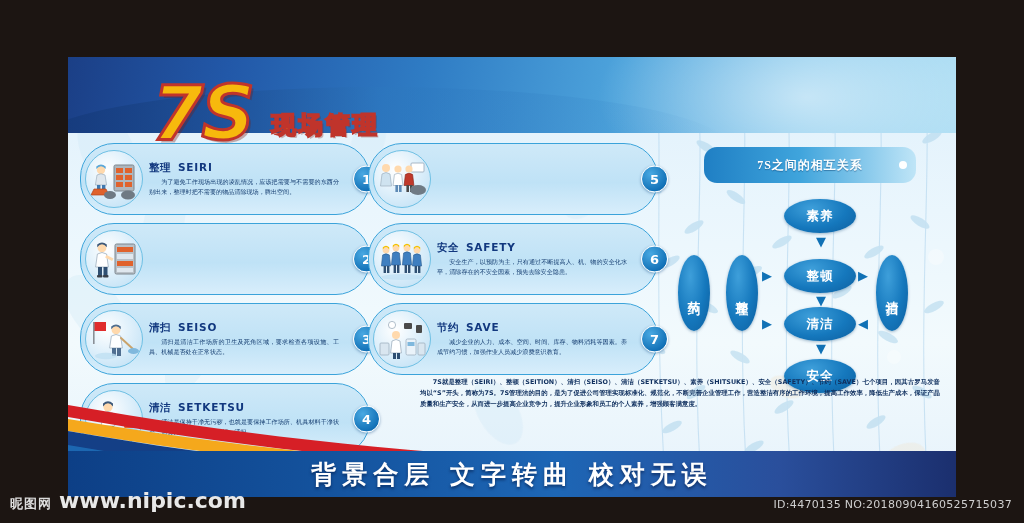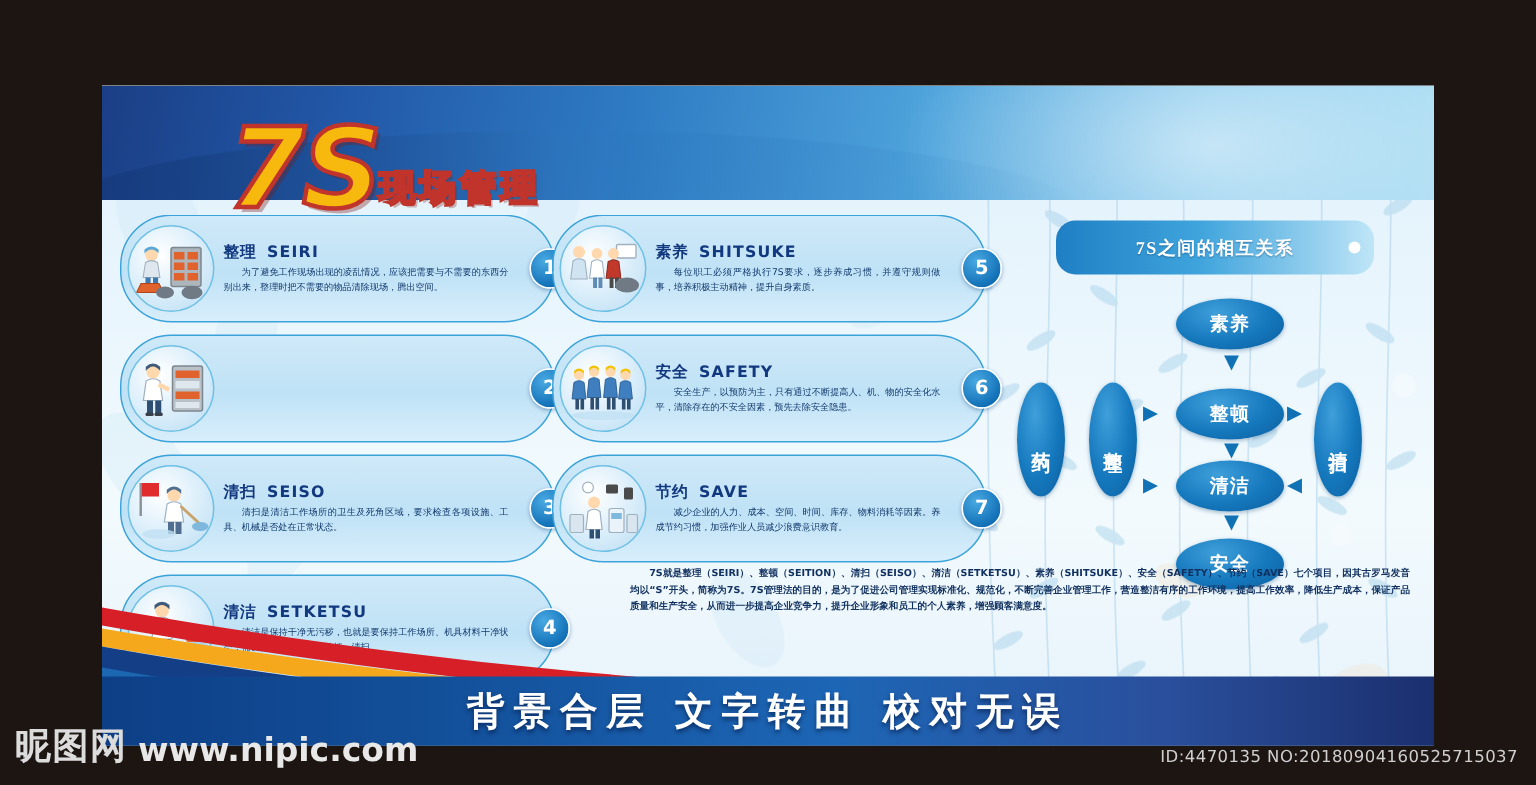--- a/index.html
+++ b/index.html
@@ -16,21 +16,21 @@
 
   
   .header{position:absolute;left:0;top:0;width:888px;height:76px;overflow:hidden;
           background:linear-gradient(100deg,#1b3f86 0%,#2258a8 18%,#2f7cc4 40%,#4ea4dc 62%,#7fc6ec 82%,#a9dcf3 100%);}
   .header:after{content:"";position:absolute;left:-40px;top:30px;width:700px;height:120px;border-radius:50%;
           background:linear-gradient(90deg,rgba(20,55,120,.85),rgba(45,120,190,.35),rgba(255,255,255,0));}
   .header-glow{position:absolute;right:-60px;top:-70px;width:420px;height:220px;border-radius:50%;
           background:radial-gradient(ellipse at center,rgba(255,255,255,.55),rgba(255,255,255,0) 70%);}
 
   
-  .title-wrap{position:absolute;left:84px;top:22px;display:flex;align-items:flex-end;gap:0;z-index:6;text-align:right;}
+  .title-wrap{position:absolute;left:84px;top:22px;display:flex;align-items:flex-end;gap:19px;z-index:6;text-align:right;}
   .t7s{font-family:"DejaVu Sans","Liberation Sans",sans-serif;font-size:74px;font-weight:bold;font-style:italic;
        color:#f7b90d;line-height:.92;letter-spacing:-2px;
        -webkit-text-stroke:3px #c0342b;
        text-shadow:3px 3px 0 rgba(120,30,20,.35);}
   .tcn{font-size:24px;font-weight:bold;color:#f7b90d;letter-spacing:3px;margin-bottom:6px;
        -webkit-text-stroke:2px #c0342b;text-shadow:2px 2px 0 rgba(120,30,20,.3);}
 
   
   .col{position:absolute;}
   .col-left{left:12px;top:86px;width:290px;}
@@ -81,21 +81,21 @@
 
   
   .banner{position:absolute;left:0;bottom:0;width:888px;height:46px;overflow:hidden;
         background:linear-gradient(90deg,#0d3f86 0%,#14539e 30%,#1d66b5 55%,#2a4f9c 80%,#1b2f6e 100%);}
   .banner-txt{position:absolute;left:50%;top:50%;transform:translate(-50%,-50%);white-space:nowrap;
         color:#ffffff;font-size:25px;font-weight:bold;letter-spacing:6px;
         text-shadow:0 2px 3px rgba(0,20,60,.6);}
 
   
   .wm{position:absolute;left:10px;bottom:10px;display:flex;align-items:flex-end;gap:7px;}
-  .wm-cn{font-size:24px;font-weight:bold;color:#dcdcdc;letter-spacing:1px;}
+  .wm-cn{font-size:13px;font-weight:bold;color:#dcdcdc;letter-spacing:1px;}
   .wm-url{font-size:22px;font-weight:bold;color:#e8e8e8;}
   .idtxt{position:absolute;right:12px;bottom:12px;font-size:11px;color:#cfcfcf;letter-spacing:.3px;}
 </style>
 </head>
 <body>
 
 <div class="stage">
 
   <div class="poster">
 
@@ -297,26 +297,20 @@
             <path d="M18.4 21.5 q3.6-2.6 7.2 0 l1.3 11 -9.8 0z" fill="#ffffff" stroke="#9fb0bf" stroke-width=".7"></path>
             <rect x="19.4" y="32" width="2.6" height="7" fill="#5e8ab5"></rect>
               <rect x="23" y="32" width="2.6" height="7" fill="#5e8ab5"></rect>
             <circle cx="33" cy="16" r="3.6" fill="#ffd9ad"></circle>
             <path d="M29.4 21.5 q3.6-2.6 7.2 0 l1.3 11 -9.8 0z" fill="#c0392b" stroke="#8e2a1e" stroke-width=".7"></path>
             <rect x="30.4" y="32" width="2.6" height="7" fill="#4a4a4a"></rect>
               <rect x="34" y="32" width="2.6" height="7" fill="#4a4a4a"></rect>
             <ellipse cx="42" cy="37" rx="8" ry="5" fill="#6f7a84"></ellipse>
           </svg>
         </div>
-        <div class="body">
-          <h3>
-            <span>素养</span><span class="en">SHITSUKE</span>
-          </h3>
-          <p>每位职工必须严格执行7S要求，逐步养成习惯，并遵守规则做事，培养积极主动精神，提升自身素质。</p>
-        </div>
         <div class="badge">5</div>
       </div>
 
       <div class="card">
         <div class="pic">
           <svg width="52" height="52" viewBox="0 0 52 52">
             <g fill="#ffd9ad">
                 <circle cx="10" cy="17" r="3.4"></circle>
                 <circle cx="20" cy="15" r="3.4"></circle>
                 <circle cx="31" cy="15" r="3.4"></circle>

